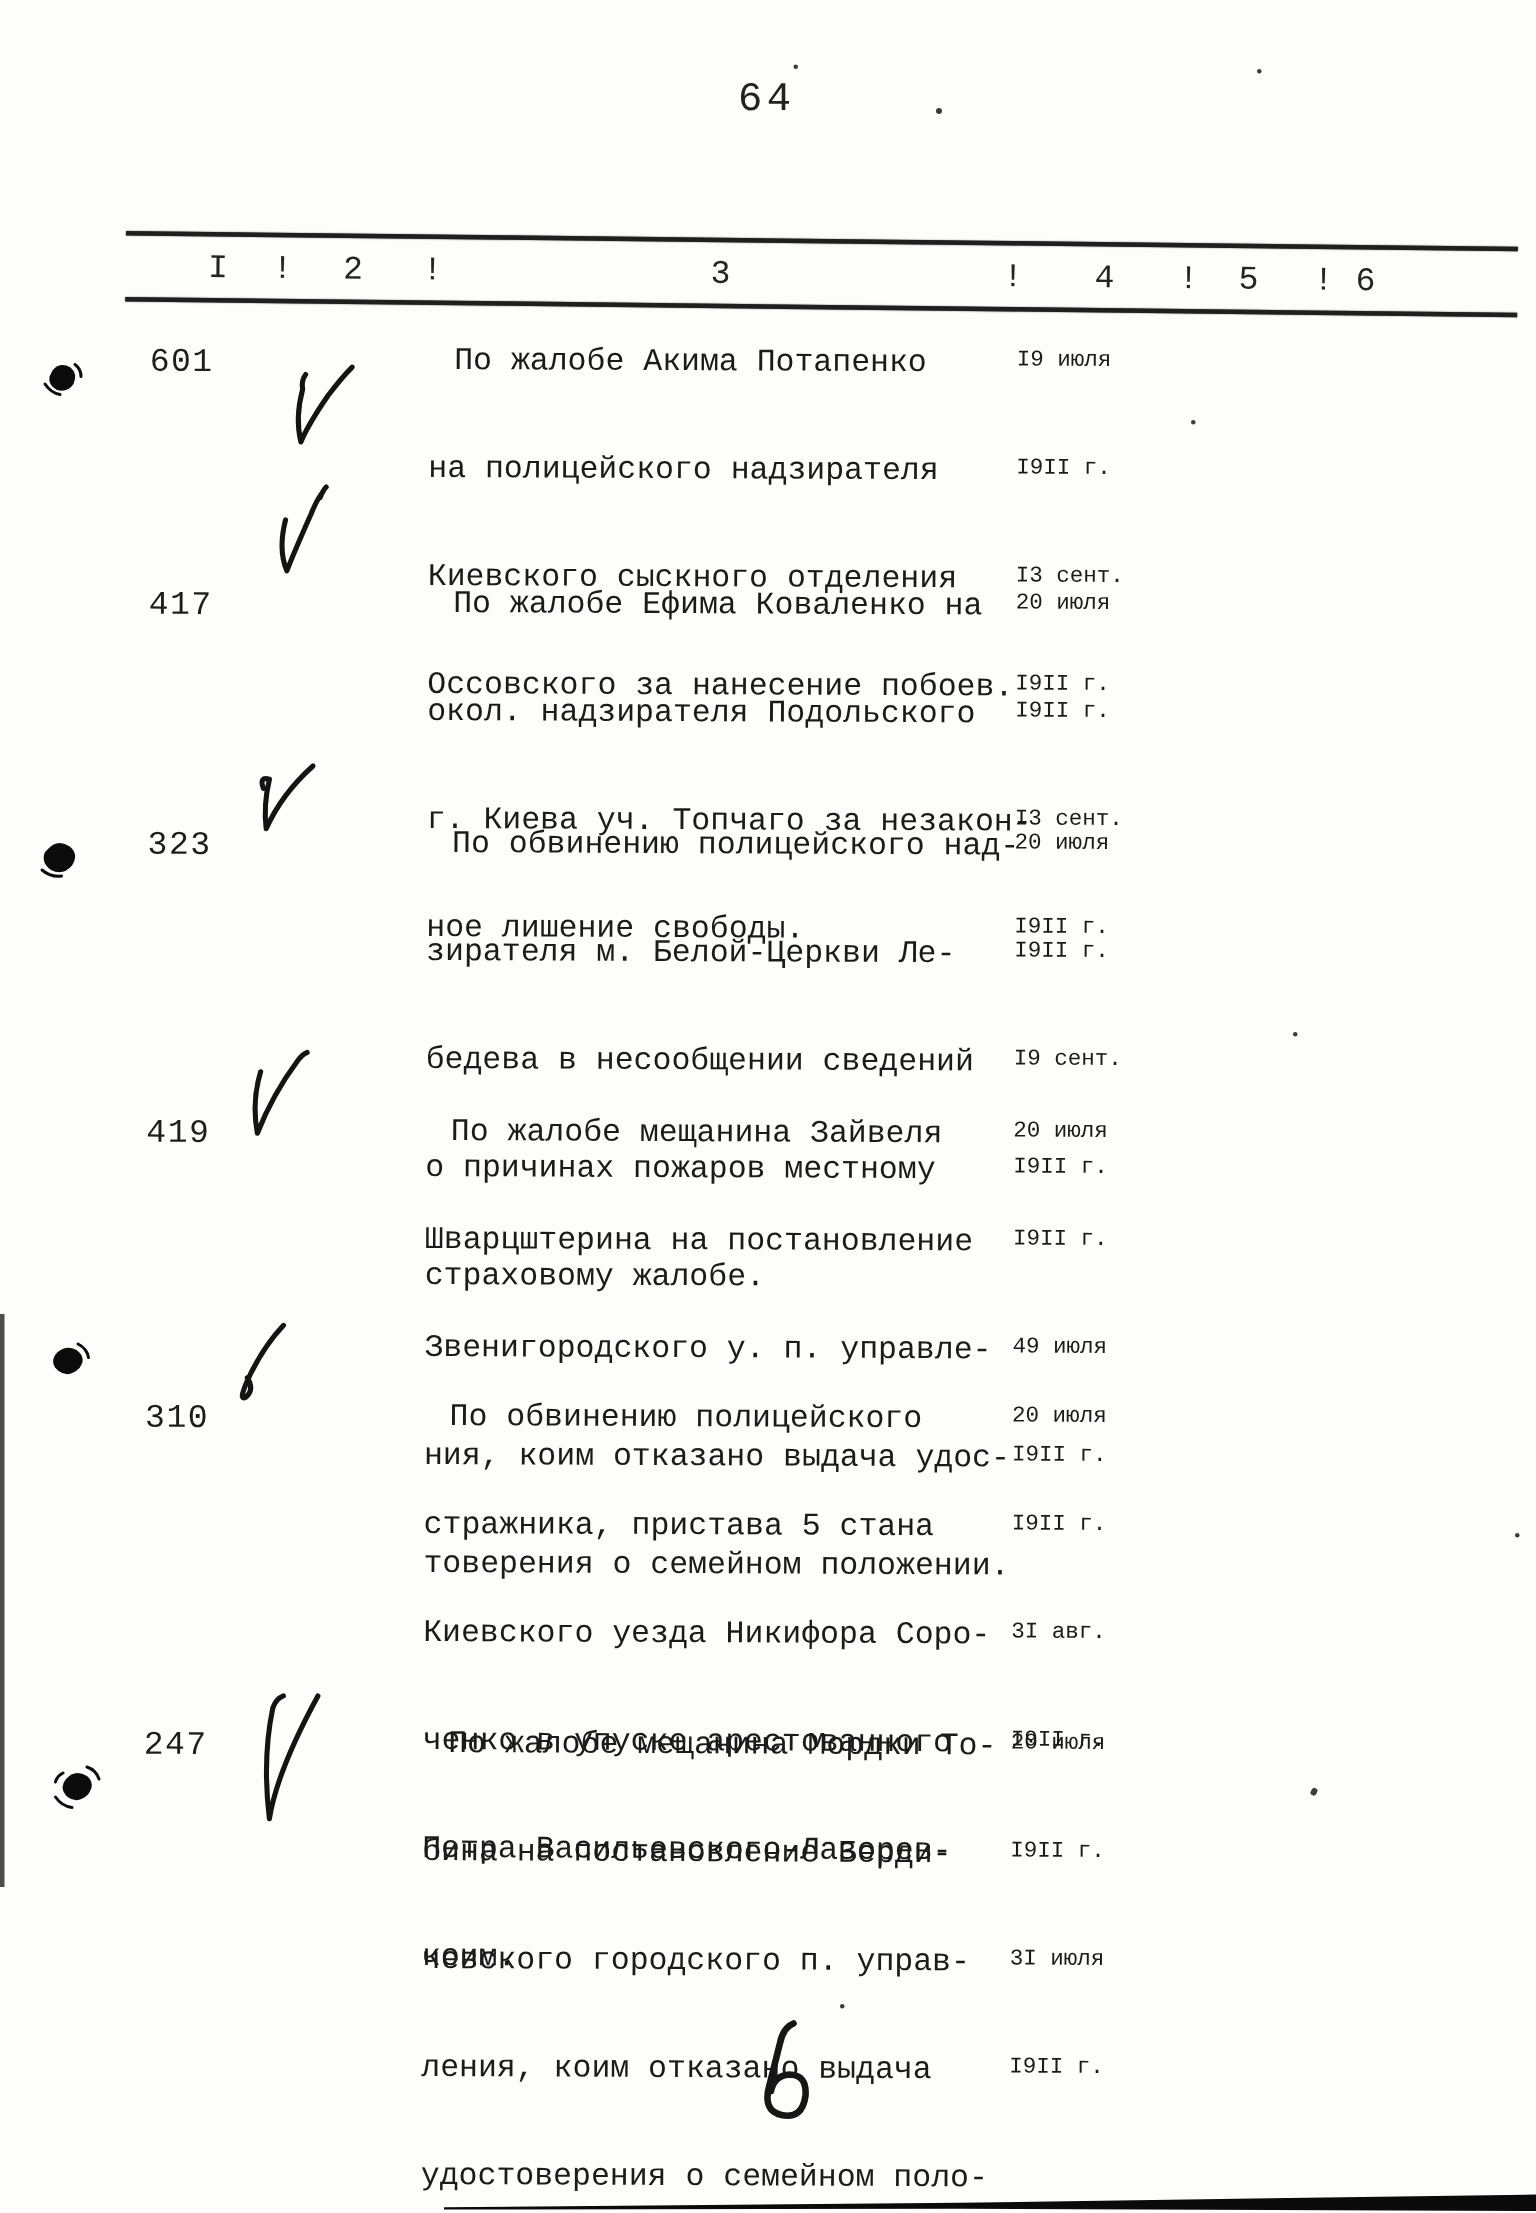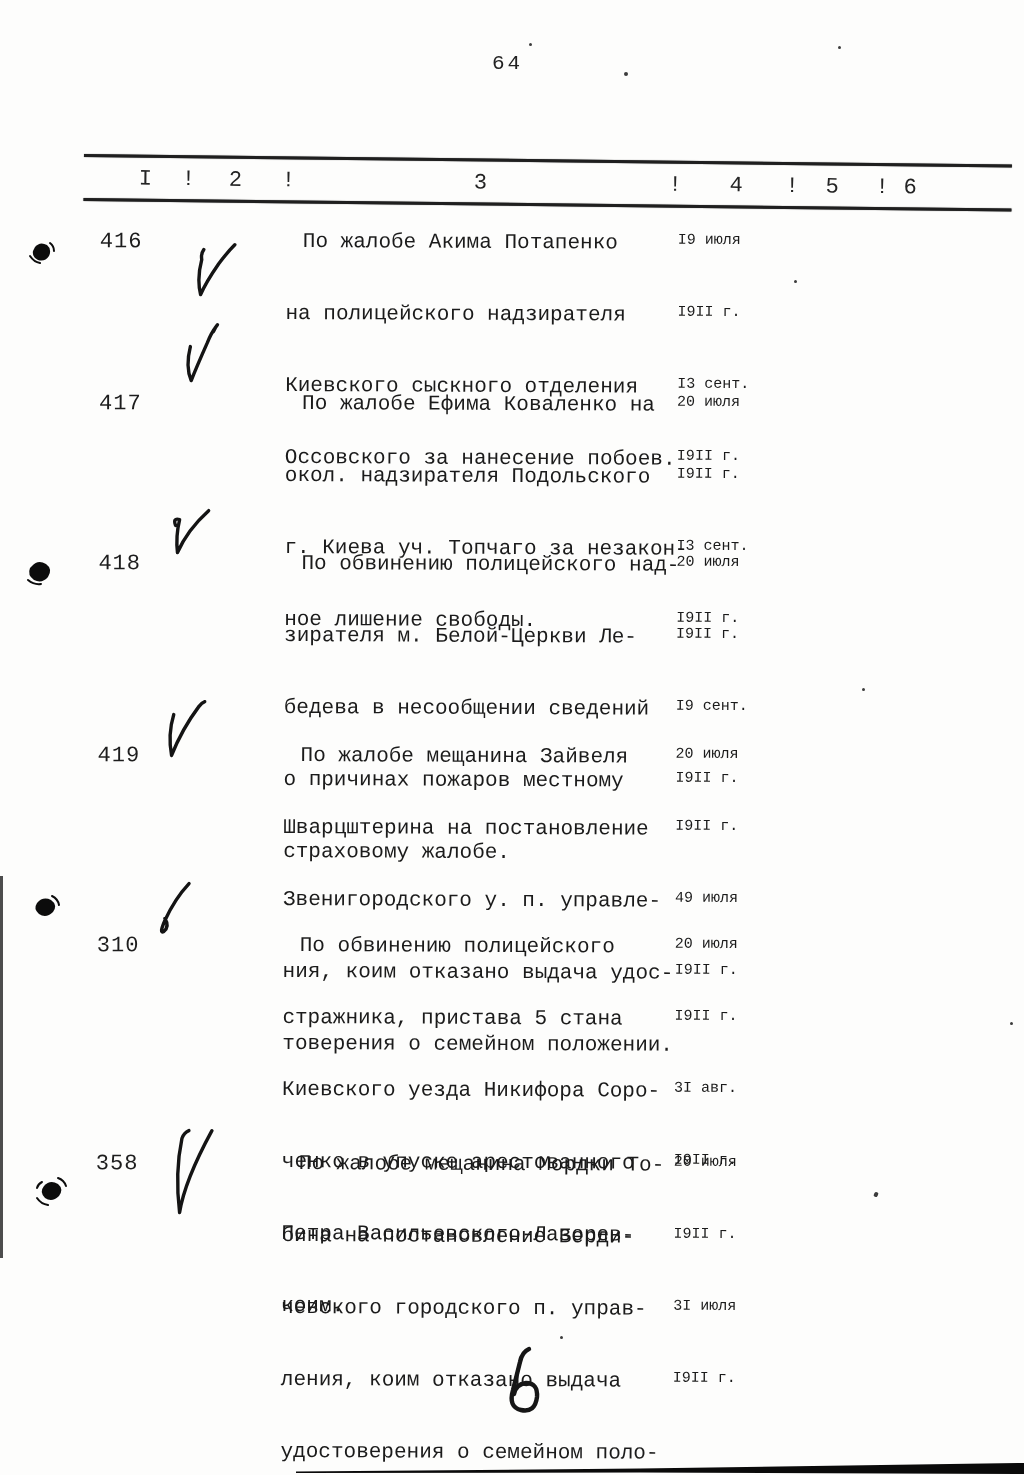--- a/index.html
+++ b/index.html
@@ -11,21 +11,21 @@
     color:#1b1b1b;
     position:relative;
   }
   .page{
     position:absolute;inset:0;
     background:#fdfdfc;
   }
   
   .page-number{
     position:absolute;left:492px;top:52px;
-    font-size:21px;letter-spacing:3px;color:#222;
+    font-size:27px;letter-spacing:3px;color:#222;
   }
   
   .table-band{
     position:absolute;left:84px;top:154px;width:928px;height:50px;
     transform:rotate(0.65deg);transform-origin:0 0;
   }
   .rule{
     position:absolute;left:0;width:100%;height:3px;
     background:#1f1f1f;
     box-shadow:0 0 1px #444;
@@ -100,21 +100,21 @@
       <span class="hcell" style="left: 585px;">!</span>
       <span class="hcell" style="left: 646px;">4</span>
       <span class="hcell" style="left: 702px;">!</span>
       <span class="hcell" style="left: 742px;">5</span>
       <span class="hcell" style="left: 792px;">!</span>
       <span class="hcell" style="left: 820px;">6</span>
     </div>
 
   <div class="content" id="content">
       <div class="entry" style="top: 229px;">
-        <div class="num">416</div>
+        <div class="num">601</div>
         <div class="lines">
           <div class="line first" style="top: 0px;">
             <span class="desc">По жалобе Акима Потапенко</span>
             <span class="date">I9 июля</span>
           </div>
           <div class="line" style="top: 36px;">
             <span class="desc">на полицейского надзирателя</span>
             <span class="date">I9II г.</span>
           </div>
           <div class="line" style="top: 72px;">
@@ -148,21 +148,21 @@
             <span class="desc">г. Киева уч. Топчаго за незакон-</span>
             <span class="date">I3 сент.</span>
           </div>
           <div class="line" style="top: 108px;">
             <span class="desc">ное лишение свободы.</span>
             <span class="date">I9II г.</span>
           </div>
         </div>
       </div>
       <div class="entry" style="top: 551px;">
-        <div class="num">418</div>
+        <div class="num">323</div>
         <div class="lines">
           <div class="line first" style="top: 0px;">
             <span class="desc">По обвинению полицейского над-</span>
             <span class="date">20 июля</span>
           </div>
           <div class="line" style="top: 36px;">
             <span class="desc">зирателя м. Белой-Церкви Ле-</span>
             <span class="date">I9II г.</span>
           </div>
           <div class="line" style="top: 72px;">
@@ -232,21 +232,21 @@
           </div>
           <div class="line" style="top: 180px;">
             <span class="desc">коим.</span>
           </div>
         </div>
       </div>
       <svg class="mark-svg" width="44" height="58" viewBox="0 0 44 58" style="left: 152px; top: 878px;">
         <path d="M40,5 Q26,20 16,42 Q10,56 15,53 Q21,48 16,40"></path>
       </svg>
       <div class="entry" style="top: 1151px;">
-        <div class="num">358</div>
+        <div class="num">247</div>
         <div class="lines">
           <div class="line first" style="top: 0px;">
             <span class="desc">По жалобе мещанина Мордки То-</span>
             <span class="date">20 июля</span>
           </div>
           <div class="line" style="top: 36px;">
             <span class="desc">бина на постановление Берди-</span>
             <span class="date">I9II г.</span>
           </div>
           <div class="line" style="top: 72px;">

